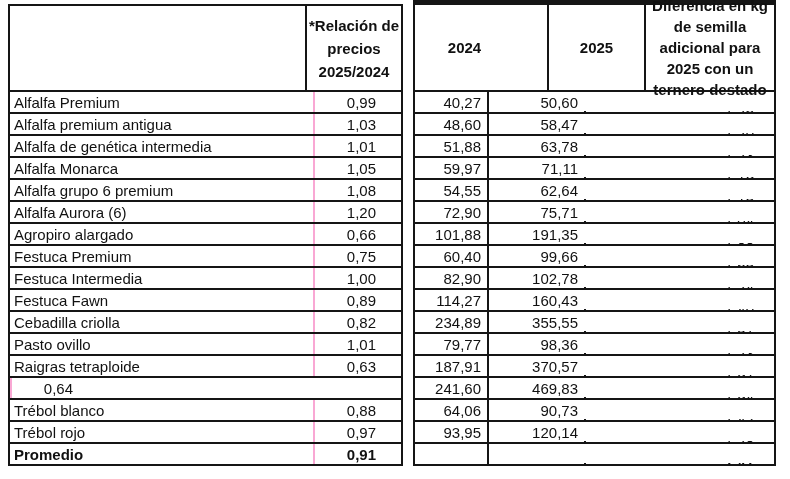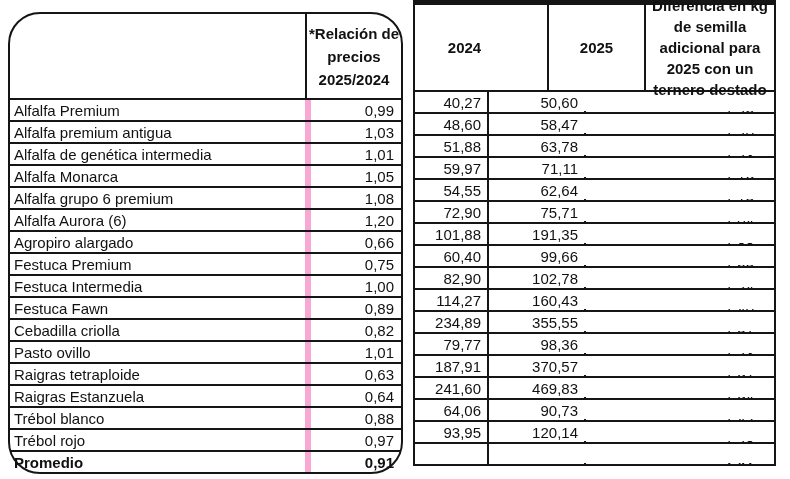--- a/index.html
+++ b/index.html
@@ -9,21 +9,21 @@
     font-family: "Liberation Sans", sans-serif;
     color: #111111;
     position: relative;
     overflow: hidden;
   }
   .tbl {
     position: absolute;
     background: #ffffff;
     border: 2px solid #151515;
   }
-  .left-tbl  { left: 8px;   top: 12px; width: 395px; border-radius: 32px; }
+  .left-tbl  { left: 8px;   top: 4px; width: 395px; }
   .right-tbl { left: 413px; top: 0;   width: 363px; border-top: 5px solid #151515; }
 
   .hdr { display: flex; align-items: stretch; }
   .left-tbl  .hdr { height: 84px; }
   .right-tbl .hdr { height: 85px; }
 
   .hcell {
     display: flex; align-items: center; justify-content: center;
     text-align: center; font-weight: bold; font-size: 15px;
   }
@@ -37,21 +37,21 @@
     display: flex;
     height: 22px;
     border-top: 2px solid #151515;
     font-size: 15px;
   }
   .cell {
     display: flex; align-items: center;
     overflow: hidden; white-space: nowrap;
   }
   .c-name  { flex: 1; justify-content: flex-start; padding-left: 4px; }
-  .c-ratio { width: 96px; border-left: 6px solid #f9a8d4; justify-content: flex-end; padding-right: 7px; }
+  .c-ratio { width: 88px; border-left: 2px solid #f9a8d4; justify-content: flex-end; padding-right: 25px; }
   .c-2024  { width: 72px; justify-content: flex-end; padding-right: 6px; }
   .c-2025  { width: 97px; border-left: 2px solid #151515; justify-content: flex-end; padding-right: 6px; }
   .c-diff  { flex: 1; border-left: 2px solid #151515; justify-content: flex-end; padding-right: 20px; margin-top: 19px; }
   .bold { font-weight: bold; }
 </style>
 </head>
 <body>
 
 <div class="tbl left-tbl">
   <div class="hdr">
@@ -105,21 +105,20 @@
       </div>
       <div class="trow">
         <div class="cell c-name">Pasto ovillo</div>
         <div class="cell c-ratio">1,01</div>
       </div>
       <div class="trow">
         <div class="cell c-name">Raigras tetraploide</div>
         <div class="cell c-ratio">0,63</div>
       </div>
       <div class="trow">
-        <div class="cell c-name">Raigras Estanzuela</div>
         <div class="cell c-ratio">0,64</div>
       </div>
       <div class="trow">
         <div class="cell c-name">Trébol blanco</div>
         <div class="cell c-ratio">0,88</div>
       </div>
       <div class="trow">
         <div class="cell c-name">Trébol rojo</div>
         <div class="cell c-ratio">0,97</div>
       </div>

